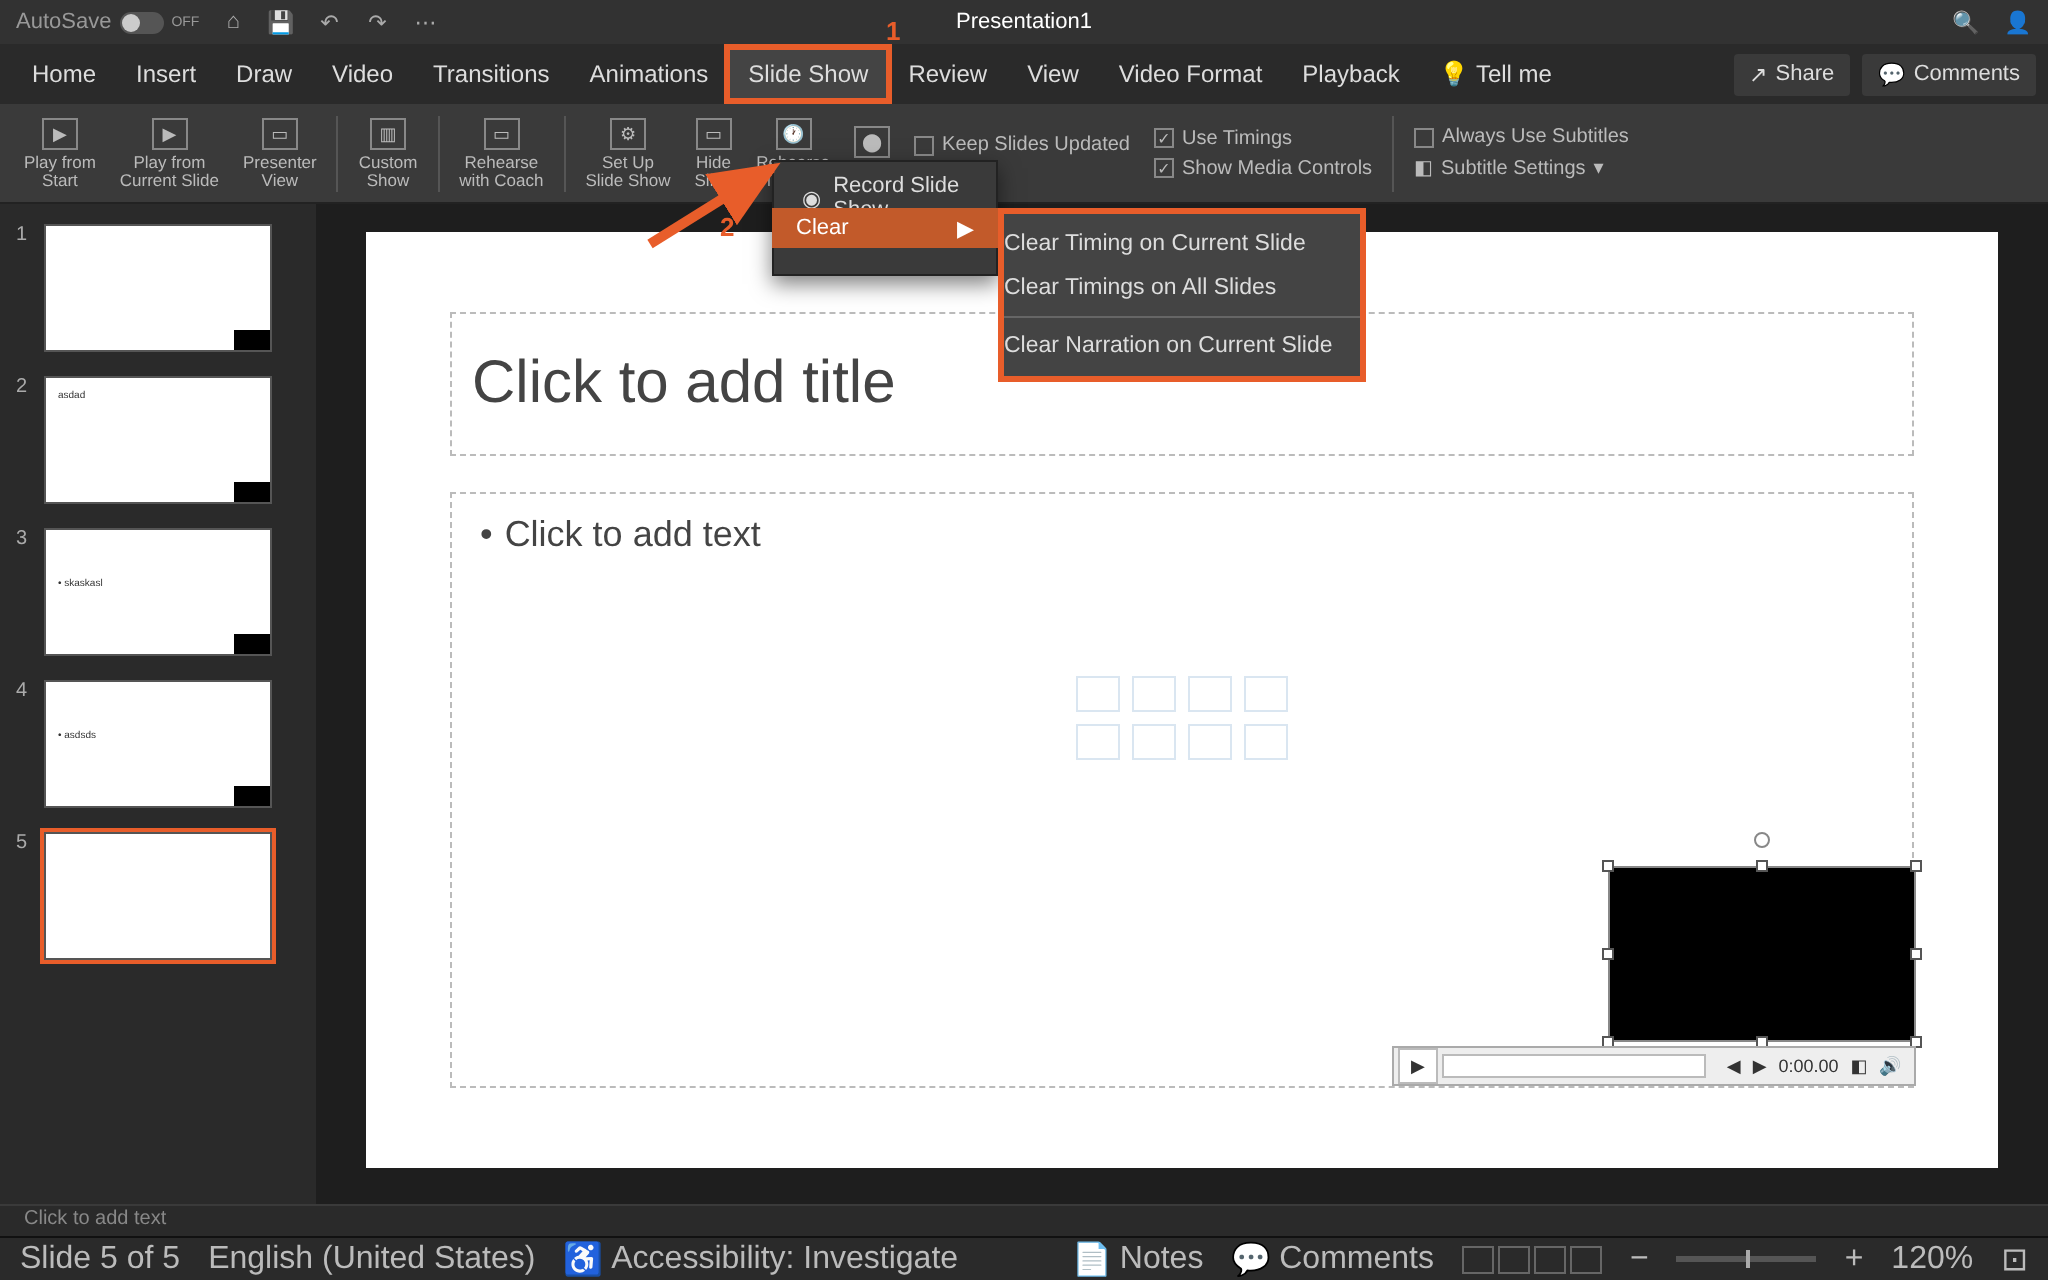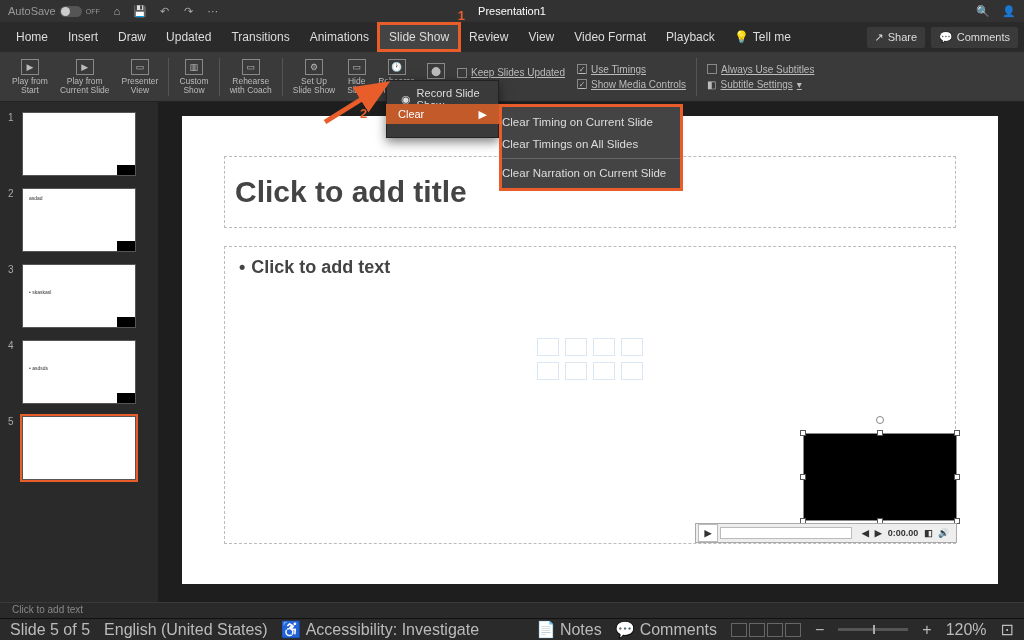--- a/index.html
+++ b/index.html
@@ -19,39 +19,39 @@
 .tabs-row .annot1 { position: absolute; top: -16px; right: -6px; color: #e85d2a; font-weight: bold; font-size: 13px; }
 .tabs-row .spacer { flex: 1; }
 .tabs-row .right-buttons { display: flex; gap: 6px; }
 .tabs-row .rbtn { background: #3a3a3a; color: #ddd; font-size: 11px; padding: 4px 8px; border-radius: 2px; display: flex; gap: 4px; align-items: center; cursor: pointer; }
 .ribbon { height: 50px; background: #3a3a3a; display: flex; align-items: center; padding: 0 6px; font-size: 9px; color: #bbb; border-bottom: 1px solid #222; }
 .ribbon .rb-btn { display: flex; flex-direction: column; align-items: center; justify-content: center; gap: 2px; padding: 2px 6px; height: 46px; cursor: pointer; }
 .ribbon .rb-btn .ic { width: 18px; height: 16px; border: 1px solid #888; display: flex; align-items: center; justify-content: center; }
 .ribbon .sep { width: 1px; height: 38px; background: #555; margin: 0 4px; }
 .ribbon .rb-btn span { text-align: center; line-height: 1; font-size: 8.5px; }
 .ribbon .chkrow { display: flex; flex-direction: column; justify-content: center; gap: 4px; padding: 0 6px; font-size: 10px; }
-.ribbon .chk { display: flex; align-items: center; gap: 4px; text-decoration: underline; }
+.ribbon .chk { display: flex; align-items: center; gap: 4px; }
 .ribbon .chk .box { width: 10px; height: 10px; border: 1px solid #888; display: flex; align-items: center; justify-content: center; font-size: 8px; }
 .dd-panel { position: absolute; left: 386px; top: 80px; background: #3a3a3a; border: 1px solid #222; box-shadow: 0 4px 10px rgba(0,0,0,.5); z-index: 10; font-size: 11px; }
 .dd-panel .dd-row { padding: 6px 14px; color: #ddd; cursor: pointer; display: flex; align-items: center; gap: 6px; }
 .clear-row { position: absolute; left: 386px; top: 104px; width: 113px; height: 20px; background: #c25a2a; color: #fff; display: flex; align-items: center; padding: 0 12px; font-size: 11px; z-index: 11; cursor: pointer; justify-content: space-between; }
 .clear-row .annot2 { position: absolute; left: -26px; top: 2px; color: #e85d2a; font-weight: bold; font-size: 13px; }
 .arrow-annot { position: absolute; left: 320px; top: 80px; z-index: 12; }
 .submenu { position: absolute; left: 499px; top: 104px; width: 184px; background: #444; border: 3px solid #e85d2a; z-index: 12; font-size: 11.5px; padding: 4px 0; }
 .submenu .sm-row { padding: 5px 0; color: #ddd; cursor: pointer; }
 .submenu .sm-sep { height: 1px; background: #666; margin: 3px 0; }
 .body-area { display: flex; height: 500px; }
 .thumb-panel { width: 158px; background: #2a2a2a; padding: 10px 8px; overflow: hidden; }
 .thumb-wrap { display: flex; gap: 6px; margin-bottom: 12px; }
 .thumb-wrap .num { color: #aaa; font-size: 10px; width: 8px; }
 .thumb { width: 114px; height: 64px; background: #fff; position: relative; border: 1px solid #555; }
 .thumb.selected { outline: 2px solid #e85d2a; }
 .thumb .small-txt { position: absolute; top: 6px; left: 6px; font-size: 5px; color: #333; }
 .thumb .mini-vid { position: absolute; right: 0; bottom: 0; width: 18px; height: 10px; background: #000; }
-.editor { flex: 1; background: #1e1e1e; display: flex; justify-content: flex-start; align-items: flex-start; padding: 14px 24px 0; position: relative; font-weight: bold; }
+.editor { flex: 1; background: #1e1e1e; display: flex; justify-content: center; align-items: flex-start; padding: 14px 24px 0; position: relative; }
 .slide { width: 816px; height: 468px; background: #fff; position: relative; }
 .title-ph { position: absolute; left: 42px; top: 40px; right: 42px; height: 72px; border: 1px dashed #bbb; display: flex; align-items: center; padding-left: 10px; font-size: 30px; color: #444; }
 .body-ph { position: absolute; left: 42px; top: 130px; right: 42px; bottom: 40px; border: 1px dashed #bbb; padding: 10px 14px; font-size: 18px; color: #444; }
 .body-ph .bullet { display: flex; gap: 6px; }
 .body-ph .icons-grid { position: absolute; left: 50%; top: 38%; transform: translate(-50%,-50%); display: grid; grid-template-columns: repeat(4, 22px); gap: 6px; opacity: .35; }
 .body-ph .icons-grid div { width: 22px; height: 18px; border: 1px solid #96b8d8; }
 .video-obj { position: absolute; right: -2px; bottom: 22px; width: 154px; height: 88px; background: #000; border: 1px solid #888; }
 .video-obj .handle { position: absolute; width: 6px; height: 6px; background: #fff; border: 1px solid #555; }
 .video-obj .h-tl { left: -4px; top: -4px; } .video-obj .h-tr { right: -4px; top: -4px; }
 .video-obj .h-bl { left: -4px; bottom: -4px; } .video-obj .h-br { right: -4px; bottom: -4px; }
@@ -91,21 +91,21 @@
   <div class="right-icons">
     <div class="icon">🔍</div>
     <div class="icon">👤</div>
   </div>
 </div>
 
 <div class="tabs-row">
   <div class="tab">Home</div>
   <div class="tab">Insert</div>
   <div class="tab">Draw</div>
-  <div class="tab">Updated</div>
+  <div class="tab">Video</div>
   <div class="tab">Transitions</div>
   <div class="tab">Animations</div>
   <div class="tab active highlight">
     <span>Slide Show</span>
     <span class="annot1">1</span>
   </div>
   <div class="tab">Review</div>
   <div class="tab">View</div>
   <div class="tab">Video Format</div>
   <div class="tab">Playback</div>

